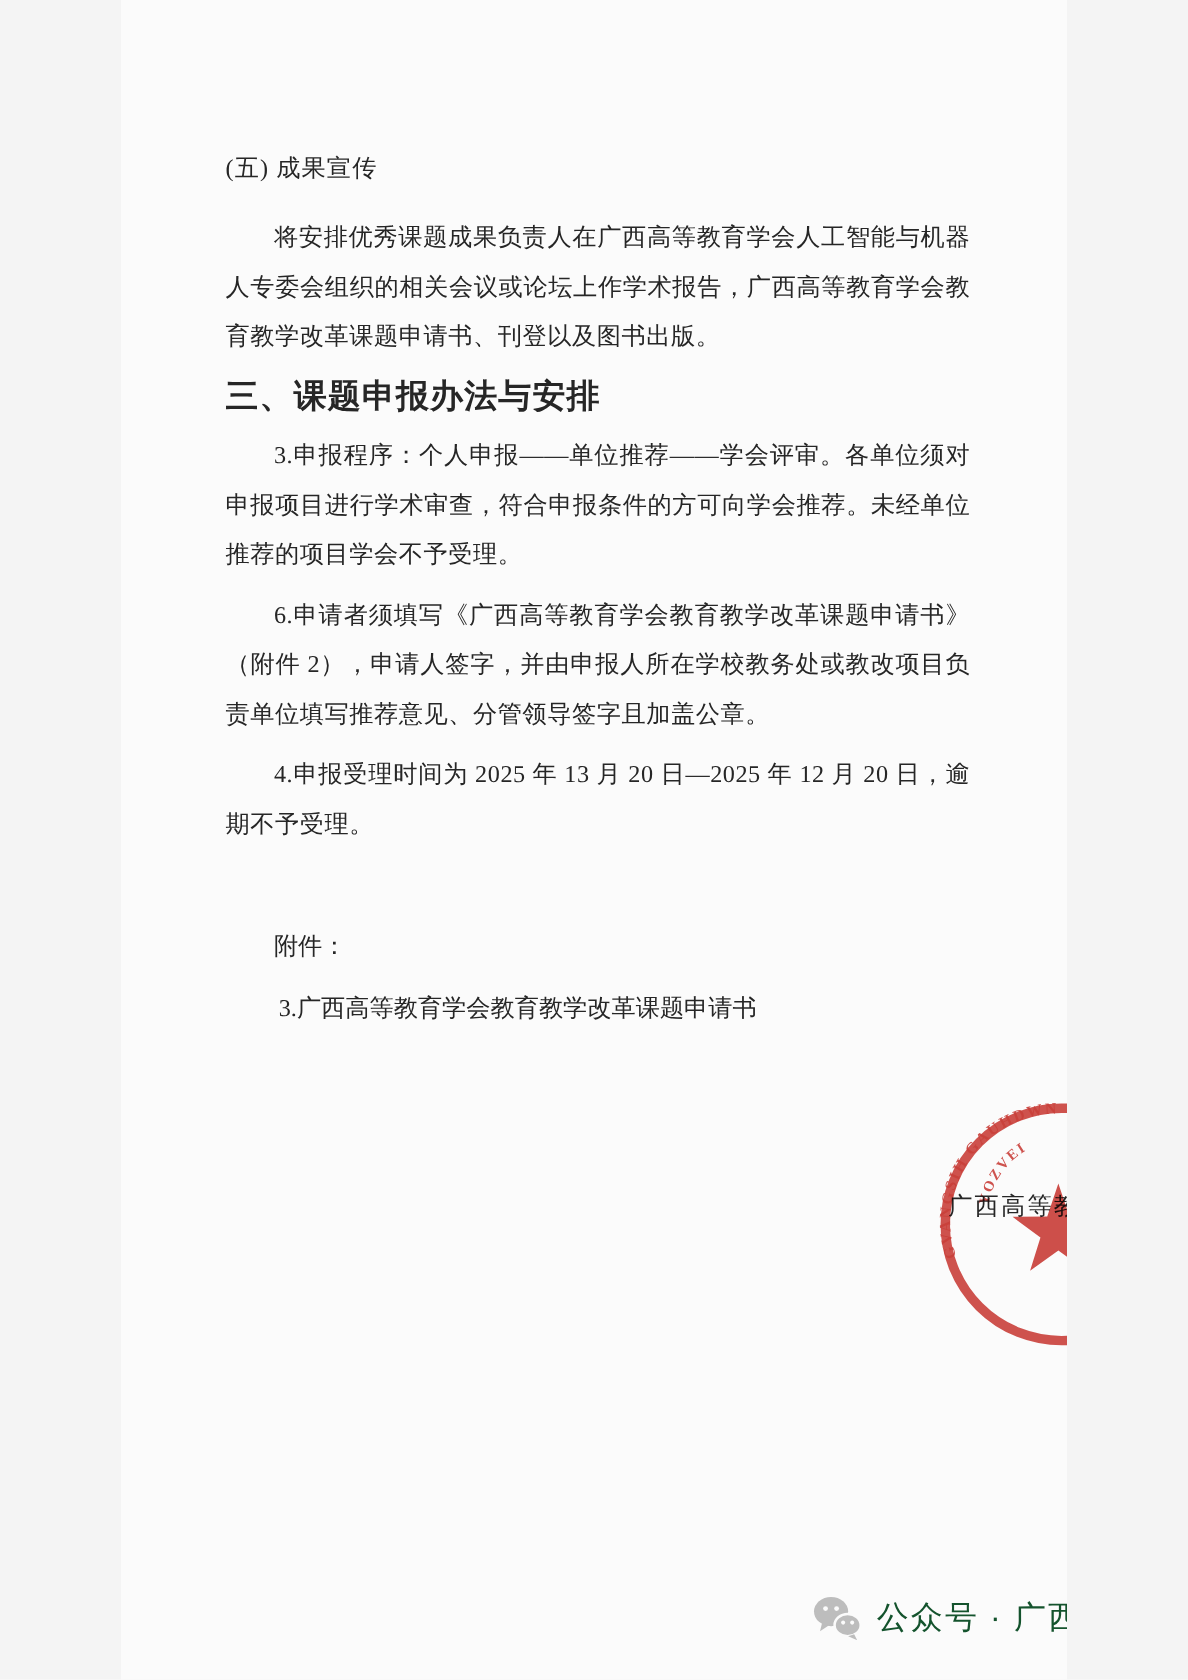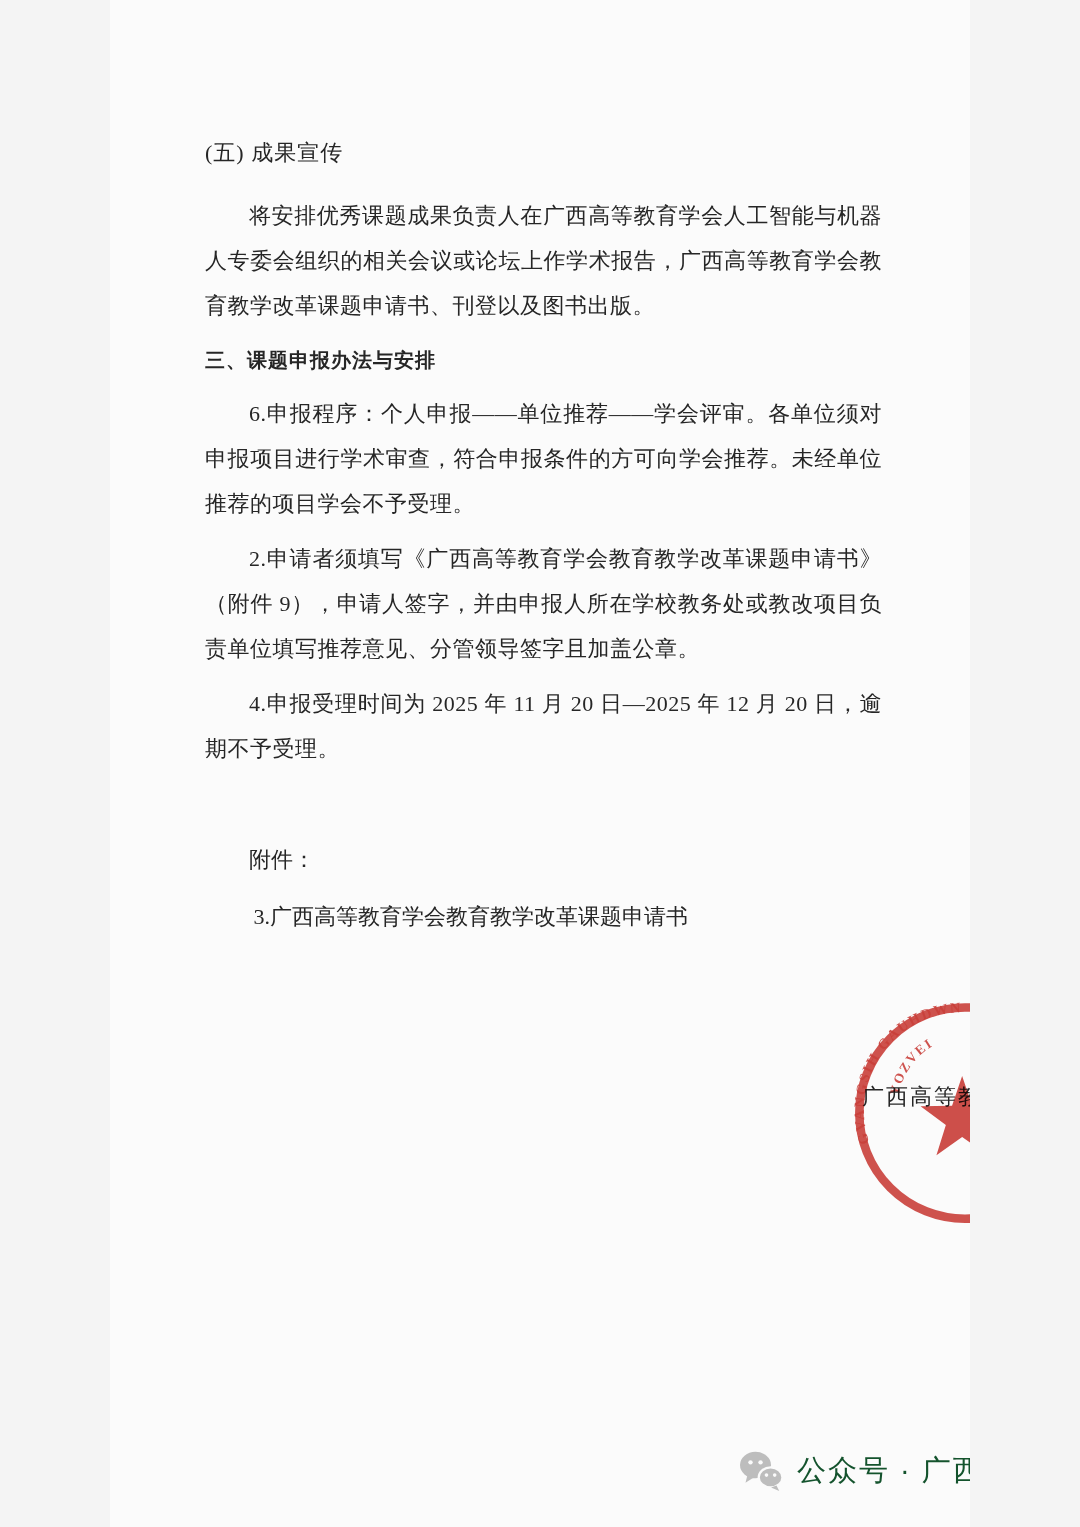--- a/index.html
+++ b/index.html
@@ -28,21 +28,21 @@
     letter-spacing:0.5px;
   }
   .sec-heading{
     margin:0 0 18px 0;
     font-size:22px;
     letter-spacing:1px;
     line-height:45px;
   }
   .bold-heading{
     margin:0 0 8px 0;
-    font-size:20px;
+    font-size:30px;
     font-weight:700;
     font-family:"Liberation Sans","DejaVu Sans",sans-serif;
     letter-spacing:1px;
     line-height:45px;
   }
   .attach-heading{
     margin:68px 0 10px 0;
     text-indent:2em;
     line-height:45px;
     font-family:Liberation Mono, monospace;
@@ -93,23 +93,23 @@
 </head>
 <body>
 
 <div class="page">
 
   <div class="content">
     <div class="sec-heading">(五) 成果宣传</div>
     <p>将安排优秀课题成果负责人在广西高等教育学会人工智能与机器人专委会组织的相关会议或论坛上作学术报告，广西高等教育学会教育教学改革课题申请书、刊登以及图书出版。</p>
 
     <div class="bold-heading">三、课题申报办法与安排</div>
-    <p>6.申报程序：个人申报——单位推荐——学会评审。各单位须对申报项目进行学术审查，符合申报条件的方可向学会推荐。未经单位推荐的项目学会不予受理。</p>
-    <p>2.申请者须填写《广西高等教育学会教育教学改革课题申请书》（附件 9），申请人签字，并由申报人所在学校教务处或教改项目负责单位填写推荐意见、分管领导签字且加盖公章。</p>
-    <p>4.申报受理时间为 2025 年 11 月 20 日—2025 年 12 月 20 日，逾期不予受理。</p>
+    <p>3.申报程序：个人申报——单位推荐——学会评审。各单位须对申报项目进行学术审查，符合申报条件的方可向学会推荐。未经单位推荐的项目学会不予受理。</p>
+    <p>6.申请者须填写《广西高等教育学会教育教学改革课题申请书》（附件 2），申请人签字，并由申报人所在学校教务处或教改项目负责单位填写推荐意见、分管领导签字且加盖公章。</p>
+    <p>4.申报受理时间为 2025 年 13 月 20 日—2025 年 12 月 20 日，逾期不予受理。</p>
 
     <div class="attach-heading">附件：</div>
     <div class="attach-item">3.广西高等教育学会教育教学改革课题申请书</div>
   </div>
 
   <div class="signature sig-org">广西高等教育学会</div>
 
   <svg class="seal" viewBox="0 0 250 250" aria-hidden="true">
     <defs>
       <path id="arcLatinOuter" d="M 26 158 A 103 103 0 0 1 122 17" fill="none"></path>

